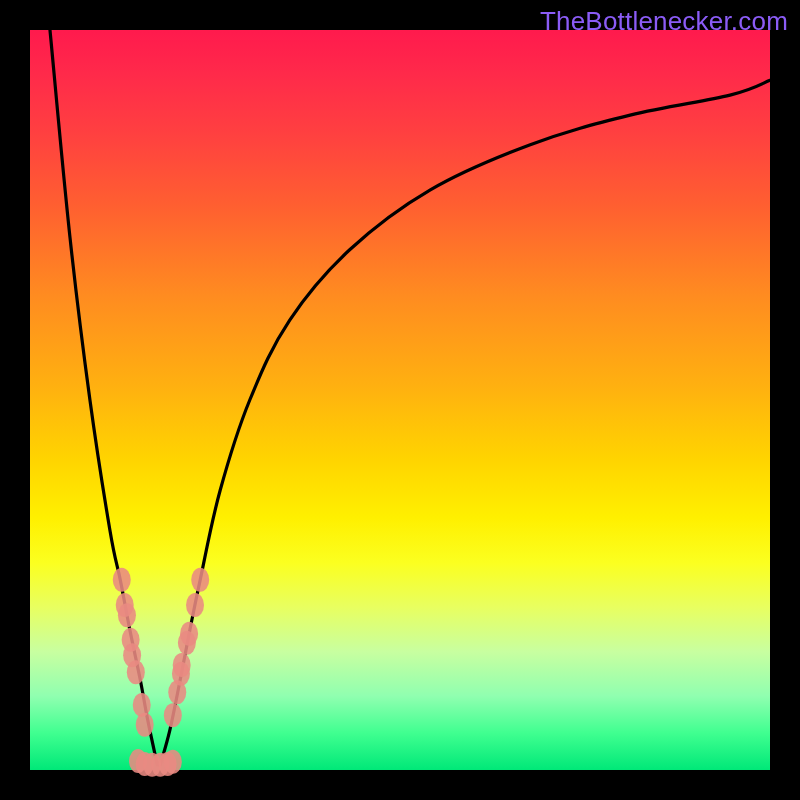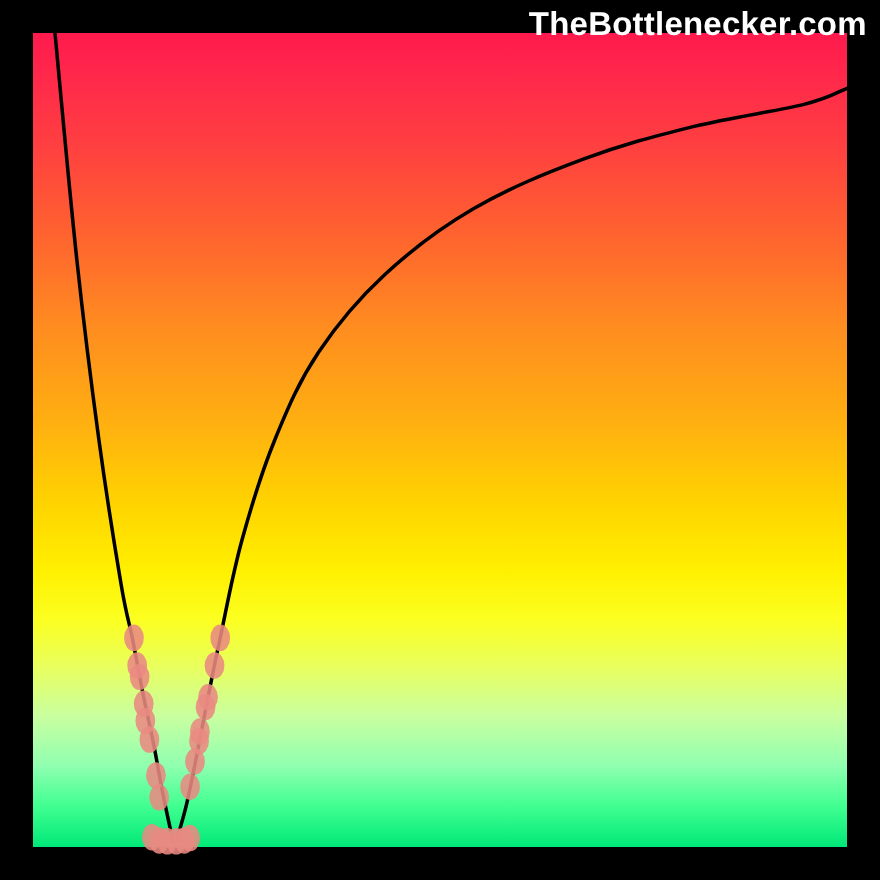--- a/index.html
+++ b/index.html
@@ -40,23 +40,23 @@
       #c8ffa0 84%,
       #90ffb0 90%,
       #40ff90 95%,
       #00e878 100%
     );
   }
   .watermark {
     position: absolute;
     top: 6px;
     right: 12px;
-    color: #ffffff;
-    font-size: 30px;
-    font-weight: 700;
+    color: #8b5cf6;
+    font-size: 26px;
+    font-weight: 400;
     letter-spacing: 0.2px;
   }
   svg.curves {
     position: absolute;
     left: 0; top: 0;
     width: 740px;
     height: 740px;
     overflow: visible;
   }
   .curve {

